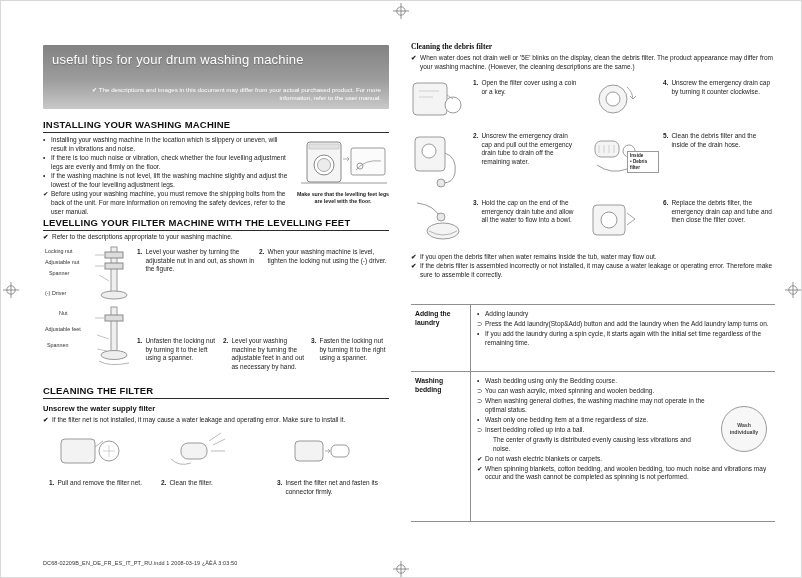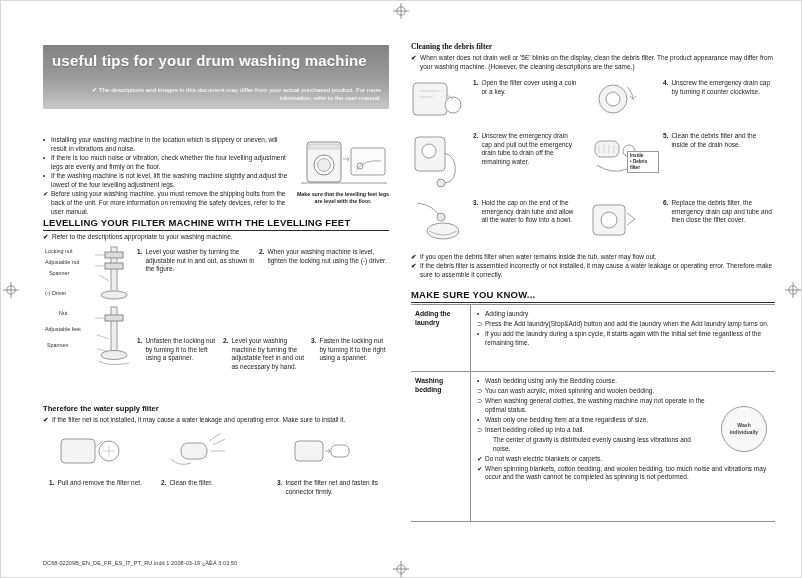--- a/index.html
+++ b/index.html
@@ -26,21 +26,21 @@
   .step .n { font-weight:bold; margin-right:3px; flex:none; }
   .note { display:flex; font-size:6.5px; line-height:1.32; color:#222; }
   .note .m { flex:none; width:9px; font-weight:bold; }
   .lbl { position:absolute; font-size:5.4px; color:#333; white-space:nowrap; }
   .cap { font-size:5.3px; font-weight:bold; text-align:center; line-height:1.3; color:#222; }
   .banner {
     background:linear-gradient(180deg,#828282 0%,#9d9d9d 55%,#c9c9c9 100%);
     border-radius:1px;
   }
   .banner-title {
-    padding:7px 9px 0 9px; font-size:15px; font-weight:bold; color:#fff;
+    padding:7px 9px 0 9px; font-size:13px; font-weight:normal; color:#fff;
     letter-spacing:.2px; text-shadow:0 1px 1px rgba(0,0,0,.25);
   }
   .banner-note {
     position:absolute; right:8px; bottom:6px; width:300px; text-align:right;
     font-size:6.2px; line-height:1.4; color:#fff;
   }
   .regmark { position:absolute; width:16px; height:16px; }
   .ins-label {
     border:1px solid #999; background:#fff; padding:1px 2px;
     font-size:4.6px; font-weight:bold; line-height:1.3; text-align:left; color:#222;
@@ -94,20 +94,21 @@
   </svg>
 
   <div class="abs banner" style="left:42px;top:44px;width:346px;height:64px;">
     <div class="banner-title">useful tips for your drum washing machine</div>
     <div class="banner-note">
       <span>✔</span>
       <span>The descriptions and images in this document may differ from your actual purchased product. For more information, refer to the user manual.</span>
     </div>
   </div>
 
+  <div class="abs h1" style="left:42px;top:118px;width:346px;">INSTALLING YOUR WASHING MACHINE</div>
 
   <div class="abs txt" style="left:42px;top:135px;width:252px;">
     <div class="li">
       <span class="m">•</span>
       <span class="t">Installing your washing machine in the location which is slippery or uneven, will result in vibrations and noise.</span>
     </div>
     <div class="li">
       <span class="m">•</span>
       <span class="t">If there is too much noise or vibration, check whether the four levelling adjustment legs are evenly and firmly on the floor.</span>
     </div>
@@ -180,21 +181,22 @@
   </div>
   <div class="abs step" style="left:222px;top:336px;width:86px;">
     <span class="n">2.</span>
     <span class="t">Level your washing machine by turning the adjustable feet in and out as necessary by hand.</span>
   </div>
   <div class="abs step" style="left:310px;top:336px;width:78px;">
     <span class="n">3.</span>
     <span class="t">Fasten the locking nut by turning it to the right using a spanner.</span>
   </div>
 
-  <div class="abs h2" style="left:42px;top:403px;">Therefore the water supply filter</div>
+  <div class="abs h1" style="left:42px;top:384px;width:346px;">CLEANING THE FILTER</div>
+  <div class="abs h2" style="left:42px;top:403px;">Unscrew the water supply filter</div>
   <div class="abs note" style="left:42px;top:415px;width:346px;">
     <span class="m">✔</span>
     <span>If the filter net is not installed, it may cause a water leakage and operating error. Make sure to install it.</span>
   </div>
 
   <svg class="abs" style="left:56px;top:428px;" width="74" height="46" viewBox="0 0 74 46">
     <rect x="4" y="10" width="34" height="24" rx="4" fill="#f3f3f3" stroke="#999"></rect>
     <circle cx="52" cy="22" r="10" fill="#ffffff" stroke="#999"></circle>
     <path d="M46 22 h12 M52 16 v12" stroke="#c0c0c0" stroke-width="0.7"></path>
     <path d="M38 18 l8 -6" stroke="#999" stroke-width="0.8"></path>
@@ -300,21 +302,20 @@
 
   <div class="abs note" style="left:410px;top:252px;width:364px;">
     <span class="m">✔</span>
     <span>If you open the debris filter when water remains inside the tub, water may flow out.</span>
   </div>
   <div class="abs note" style="left:410px;top:261px;width:364px;">
     <span class="m">✔</span>
     <span>If the debris filter is assembled incorrectly or not installed, it may cause a water leakage or operating error. Therefore make sure to assemble it correctly.</span>
   </div>
 
-  <div class="abs h1" style="left:410px;top:288px;width:364px;">MAKE SURE YOU KNOW...</div>
 
   <div class="ktable">
     <div class="krow" style="height:66px;">
       <div class="klabel">Adding the laundry</div>
       <div class="kcontent txt">
         <div class="li">
           <span class="m">•</span>
           <span class="t">Adding laundry</span>
         </div>
         <div class="li">

